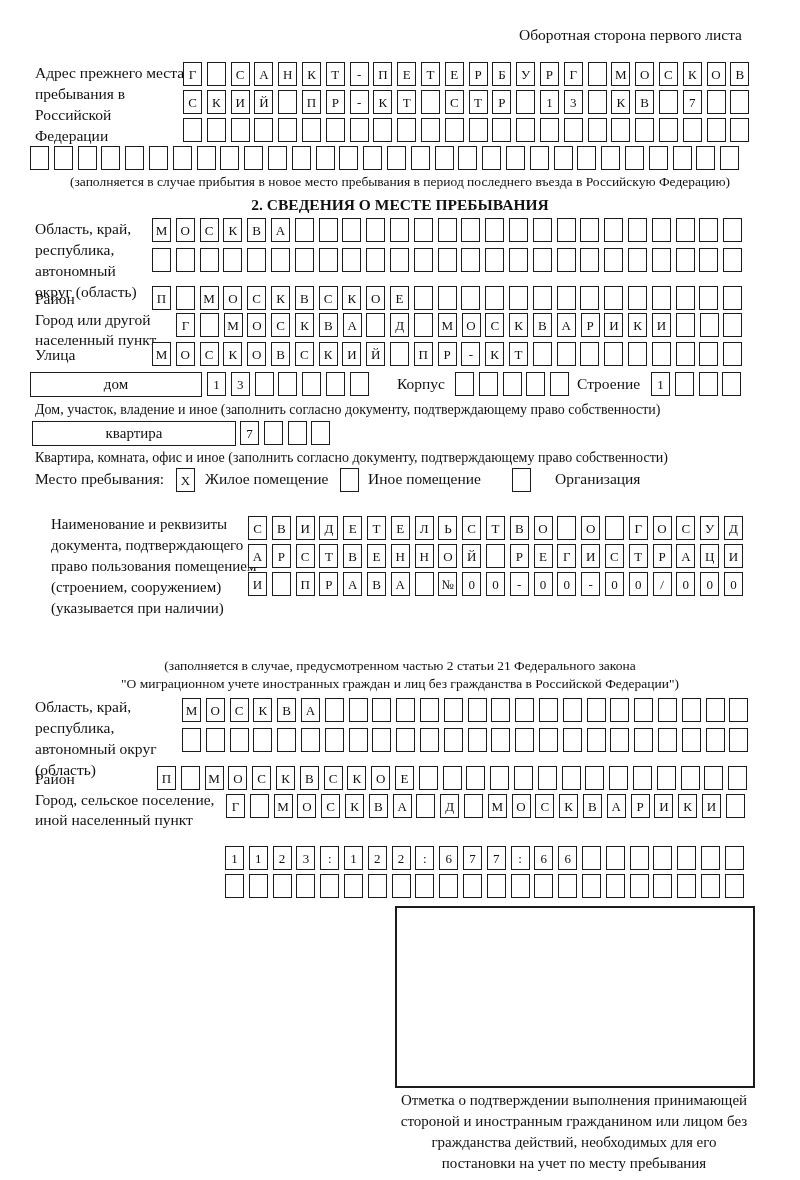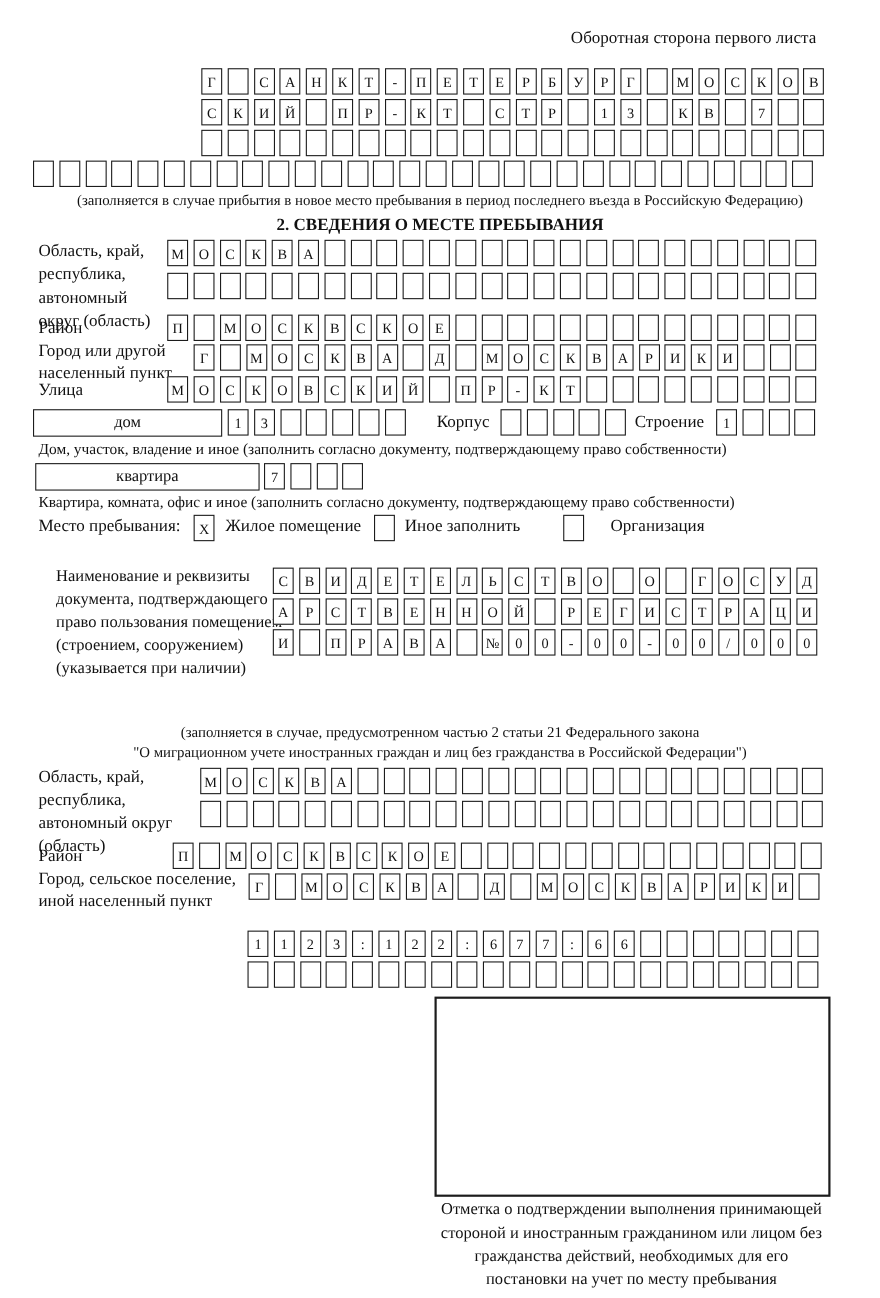--- a/index.html
+++ b/index.html
@@ -18,20 +18,21 @@
   .centered{text-align:center;left:0;width:800px;}
   .stamp{position:absolute;border:2px solid #1c1c1c;background:#fff;}
 </style>
 </head>
 <body>
 
 <div class="page">
 
   <div class="lbl" style="top:24px;right:58px;font-size:15.5px;">Оборотная сторона первого листа</div>
 
+  <div class="lbl" style="left:35px;top:62px;width:150px;">Адрес прежнего места пребывания в Российской Федерации</div>
   <div class="boxrow" style="left:183px;top:62px;">
       <span class="cbox">Г</span>
       <span class="cbox"></span>
       <span class="cbox">С</span>
       <span class="cbox">А</span>
       <span class="cbox">Н</span>
       <span class="cbox">К</span>
       <span class="cbox">Т</span>
       <span class="cbox">-</span>
       <span class="cbox">П</span>
@@ -314,21 +315,21 @@
       <span class="cbox"></span>
       <span class="cbox"></span>
       <span class="cbox"></span>
     </div>
   <div class="note" style="left:35px;top:449px;font-size:14px;">Квартира, комната, офис и иное (заполнить согласно документу, подтверждающему право собственности)</div>
 
   <div class="inline-lbl" style="left:35px;top:470px;">Место пребывания:</div>
   <span class="cbox" style="position:absolute;left:176px;top:468px;">X</span>
   <div class="inline-lbl" style="left:205px;top:470px;">Жилое помещение</div>
   <span class="cbox" style="position:absolute;left:340px;top:468px;"></span>
-  <div class="inline-lbl" style="left:368px;top:470px;">Иное заполнить</div>
+  <div class="inline-lbl" style="left:368px;top:470px;">Иное помещение</div>
   <span class="cbox" style="position:absolute;left:512px;top:468px;"></span>
   <div class="inline-lbl" style="left:555px;top:470px;">Организация</div>
 
   <div class="lbl" style="left:35px;top:514px;width:212px;font-size:15px;margin-left:16px;">Наименование и реквизиты документа, подтверждающего право пользования помещением (строением, сооружением) (указывается при наличии)</div>
   <div class="boxrow" style="left:248px;top:516px;">
       <span class="cbox">С</span>
       <span class="cbox">В</span>
       <span class="cbox">И</span>
       <span class="cbox">Д</span>
       <span class="cbox">Е</span>

